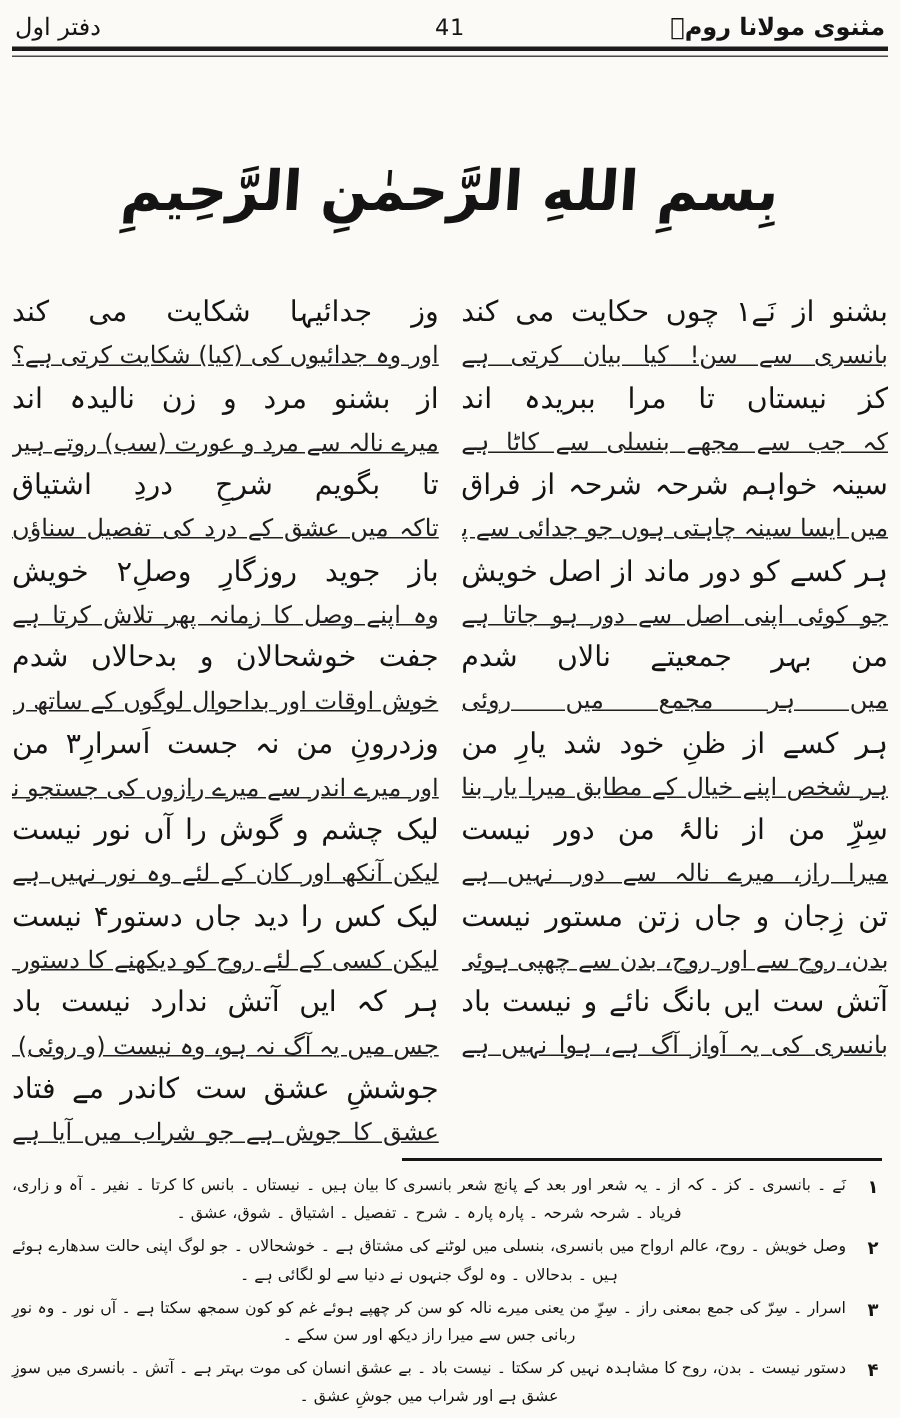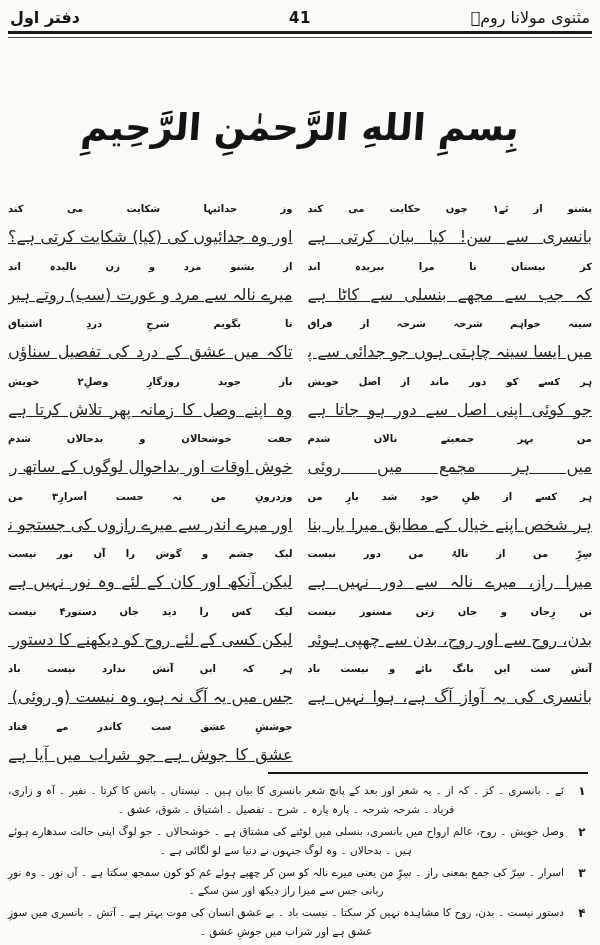--- a/index.html
+++ b/index.html
@@ -4,36 +4,36 @@
 <style>
   html,body{margin:0;padding:0;}
   .page{
     width:600px;height:945px;box-sizing:border-box;
     background:#fbfaf7;color:#141414;
     font-family:"DejaVu Sans",sans-serif;
     direction:rtl;overflow:hidden;position:relative;
   }
   
   .hdr{display:grid;grid-template-columns:1fr auto 1fr;align-items:end;padding:8px 10px 3px;}
-  .hdr-work{justify-self:start;font-weight:normal;font-size:16px;text-align:right;}
-  .hdr-page{font-weight:bold;font-size:15px;letter-spacing:.5px;}
-  .hdr-section{justify-self:end;font-weight:bold;font-size:16px;}
+  .hdr-work{justify-self:start;font-weight:bold;font-size:16px;text-align:right;}
+  .hdr-page{font-weight:normal;font-size:15px;letter-spacing:.5px;}
+  .hdr-section{justify-self:end;font-weight:normal;font-size:16px;}
   .hdr-rule{margin:1px 8px 0;height:3px;border-top:3px solid #1b1b1b;border-bottom:1px solid #4a4a4a;}
   
   .bismillah{
     text-align:center;margin:50px 0 26px;
     font-size:37px;font-weight:bold;line-height:80px;height:80px;
     transform:skewX(-4deg);
   }
   
   .columns{display:flex;gap:15px;padding:0 8px;}
   .col{flex:1;min-width:0;}
   .couplet{margin:0;}
   .p-line{
-    font-weight:700;font-size:10px;height:29px;line-height:29px;
+    font-weight:400;font-size:19px;height:29px;line-height:29px;
     text-align:justify;text-align-last:justify;overflow:hidden;white-space:nowrap;
   }
   .u-line{
     font-size:16px;height:28.5px;line-height:28.5px;color:#1f1f1f;
     text-align:justify;text-align-last:justify;overflow:hidden;white-space:nowrap;text-decoration:underline;
   }
   
   .fn-sep{width:320px;border-top:2px solid #161616;margin:3px 12px 7px auto;}
   .footnotes{padding:0 8px;}
   .footnote{display:flex;gap:8px;margin-bottom:3px;}

